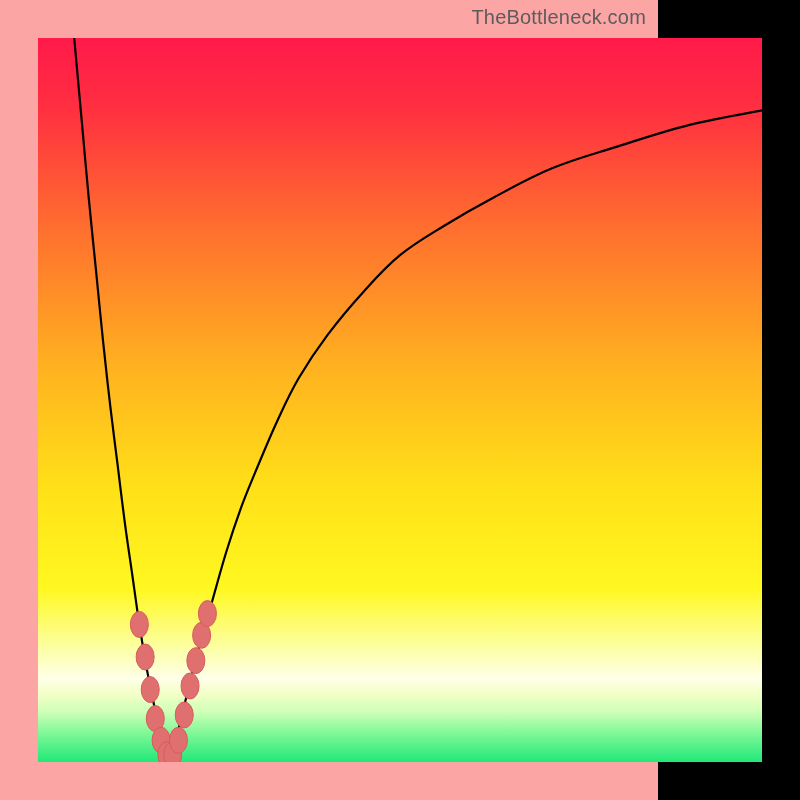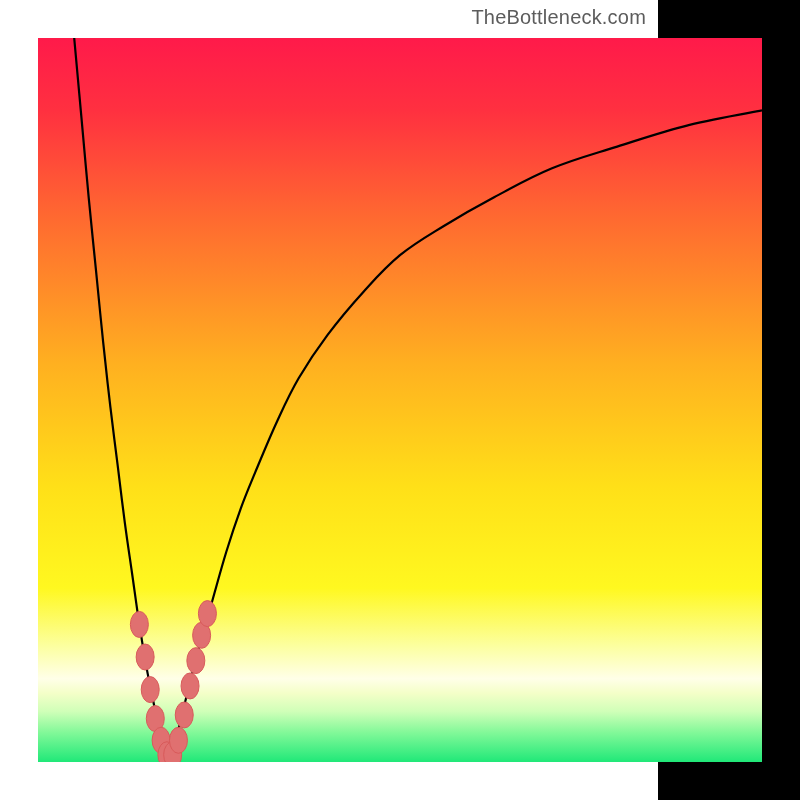--- a/index.html
+++ b/index.html
@@ -10,21 +10,21 @@
     overflow: hidden;
     background: #000;
     font-family: Arial, Helvetica, sans-serif;
   }
   .frame {
     position: absolute;
     top: 0;
     left: 0;
     width: 658px;
     height: 800px;
-    background: #ffffff;
+    background: #fca5a5;
     text-align: right;
   }
   .plot-area {
     position: absolute;
     top: 38px;
     left: 38px;
     width: 724px;
     height: 724px;
     overflow: hidden;
   }

